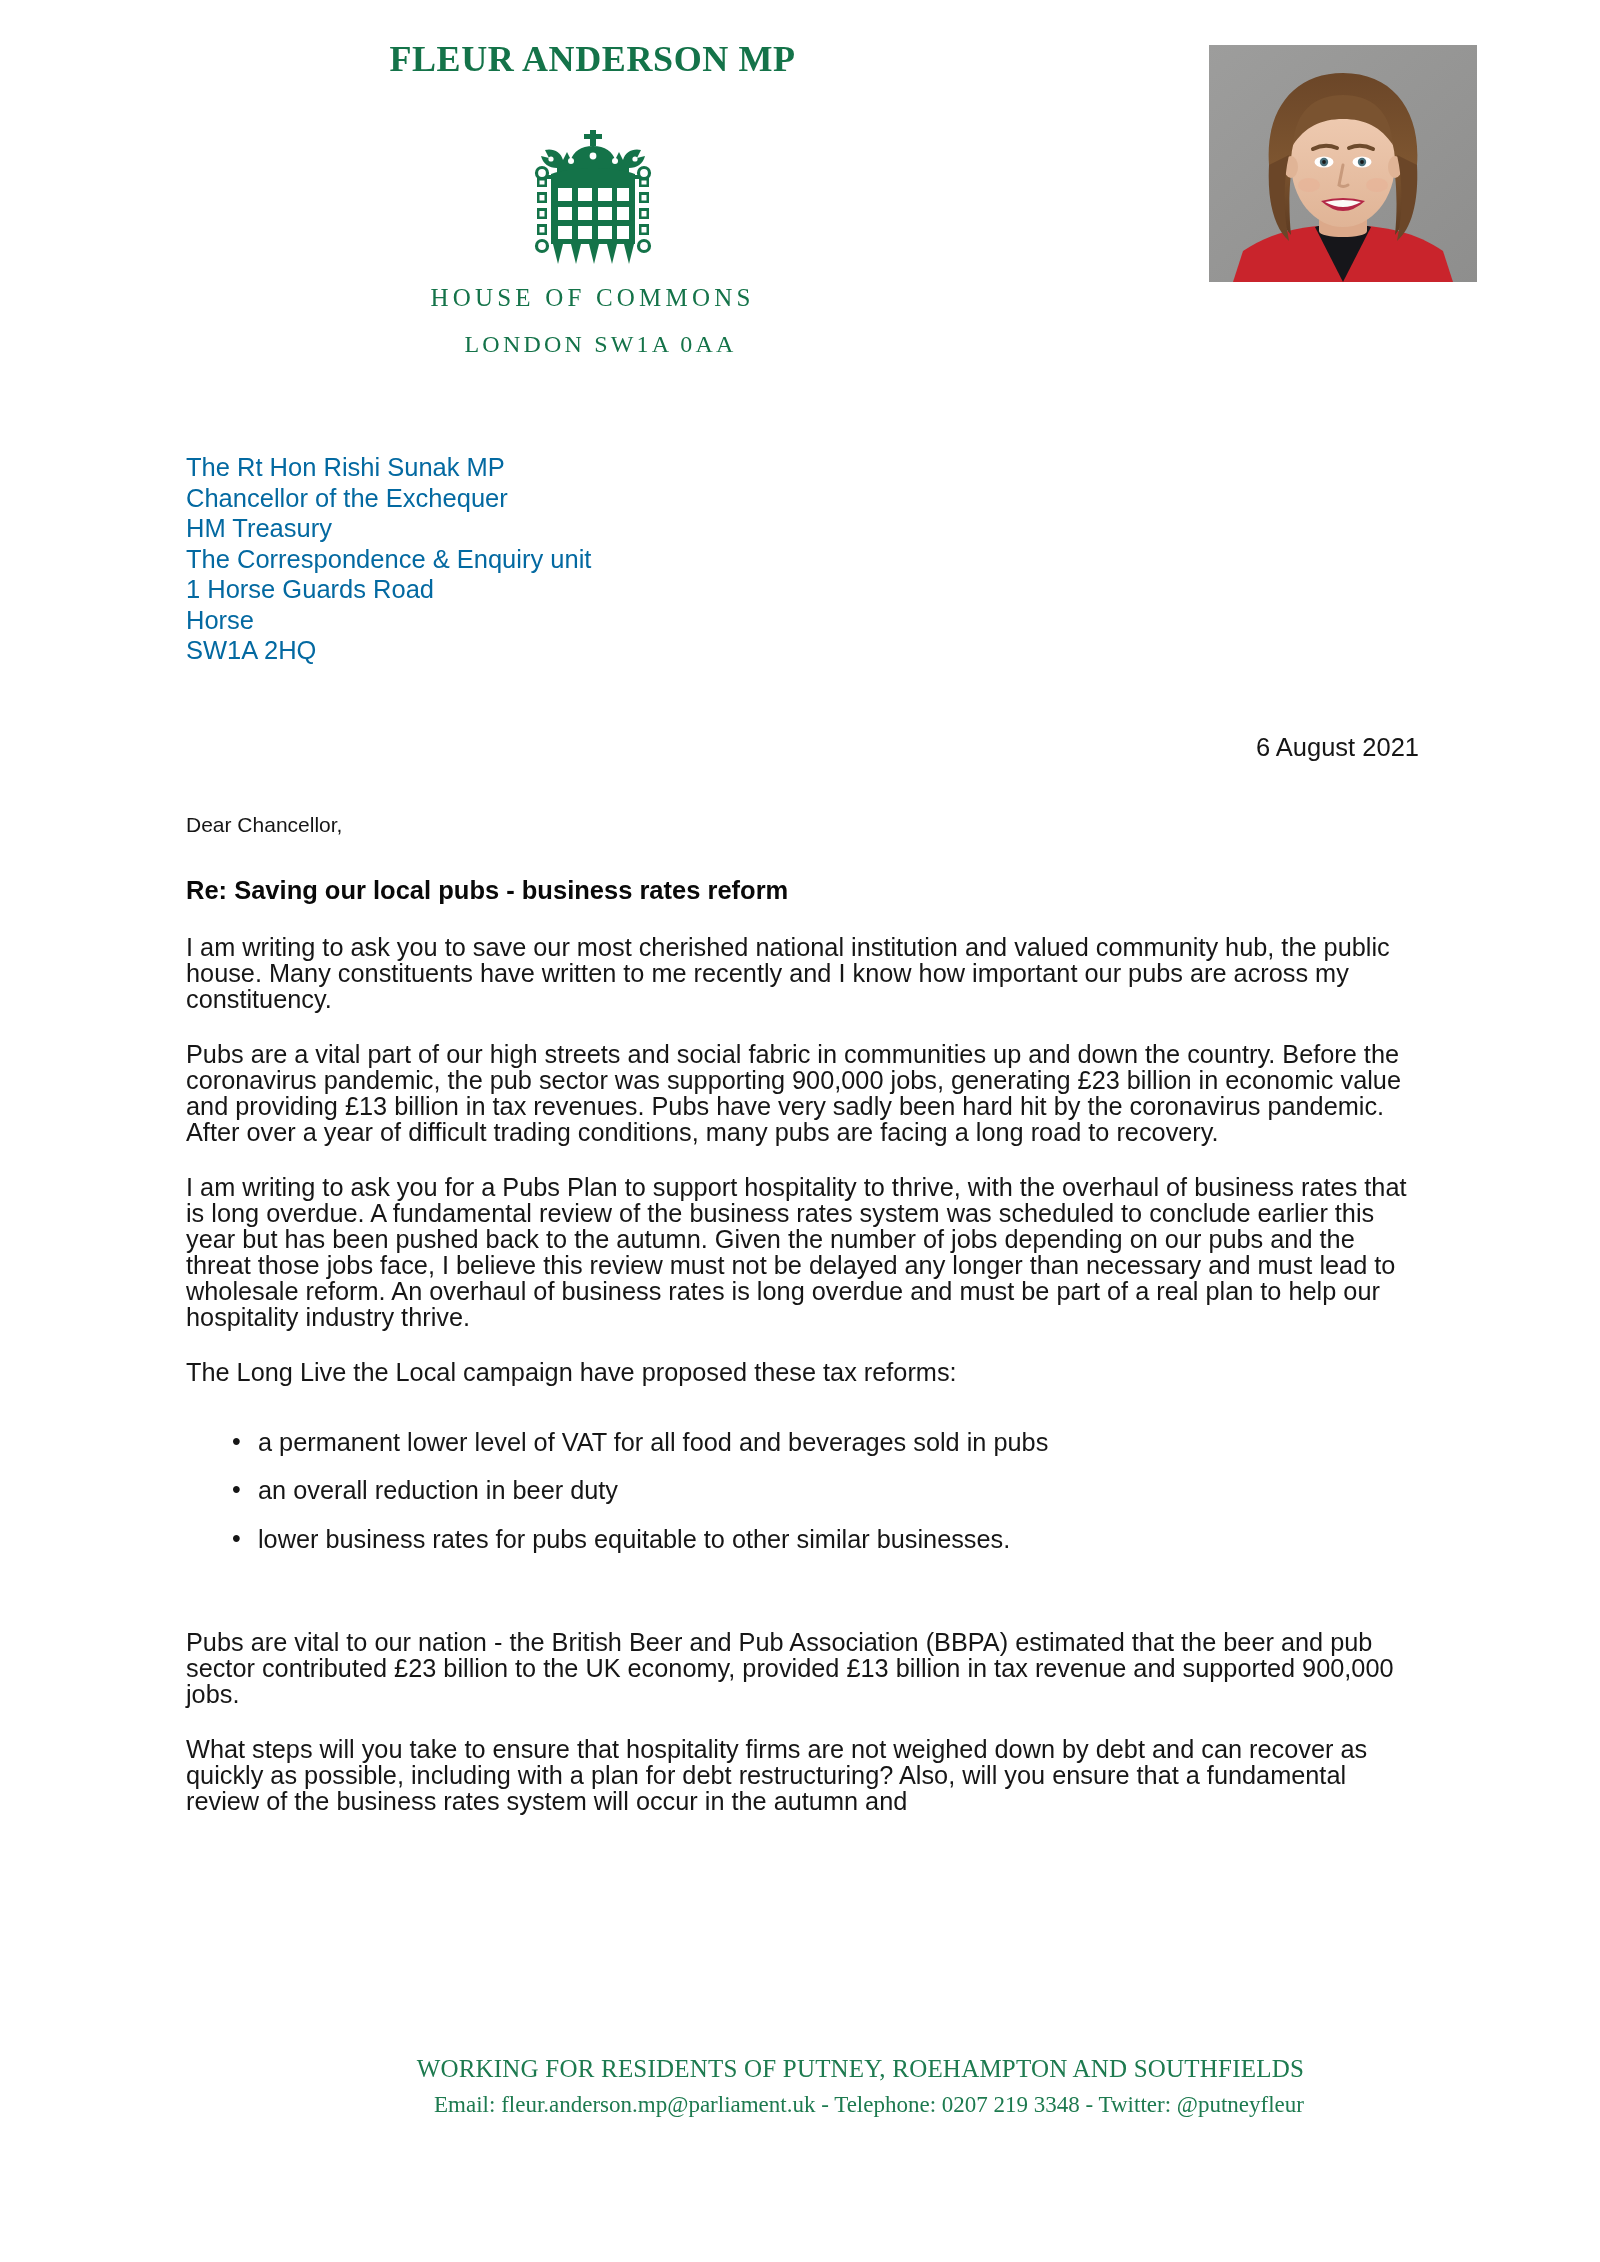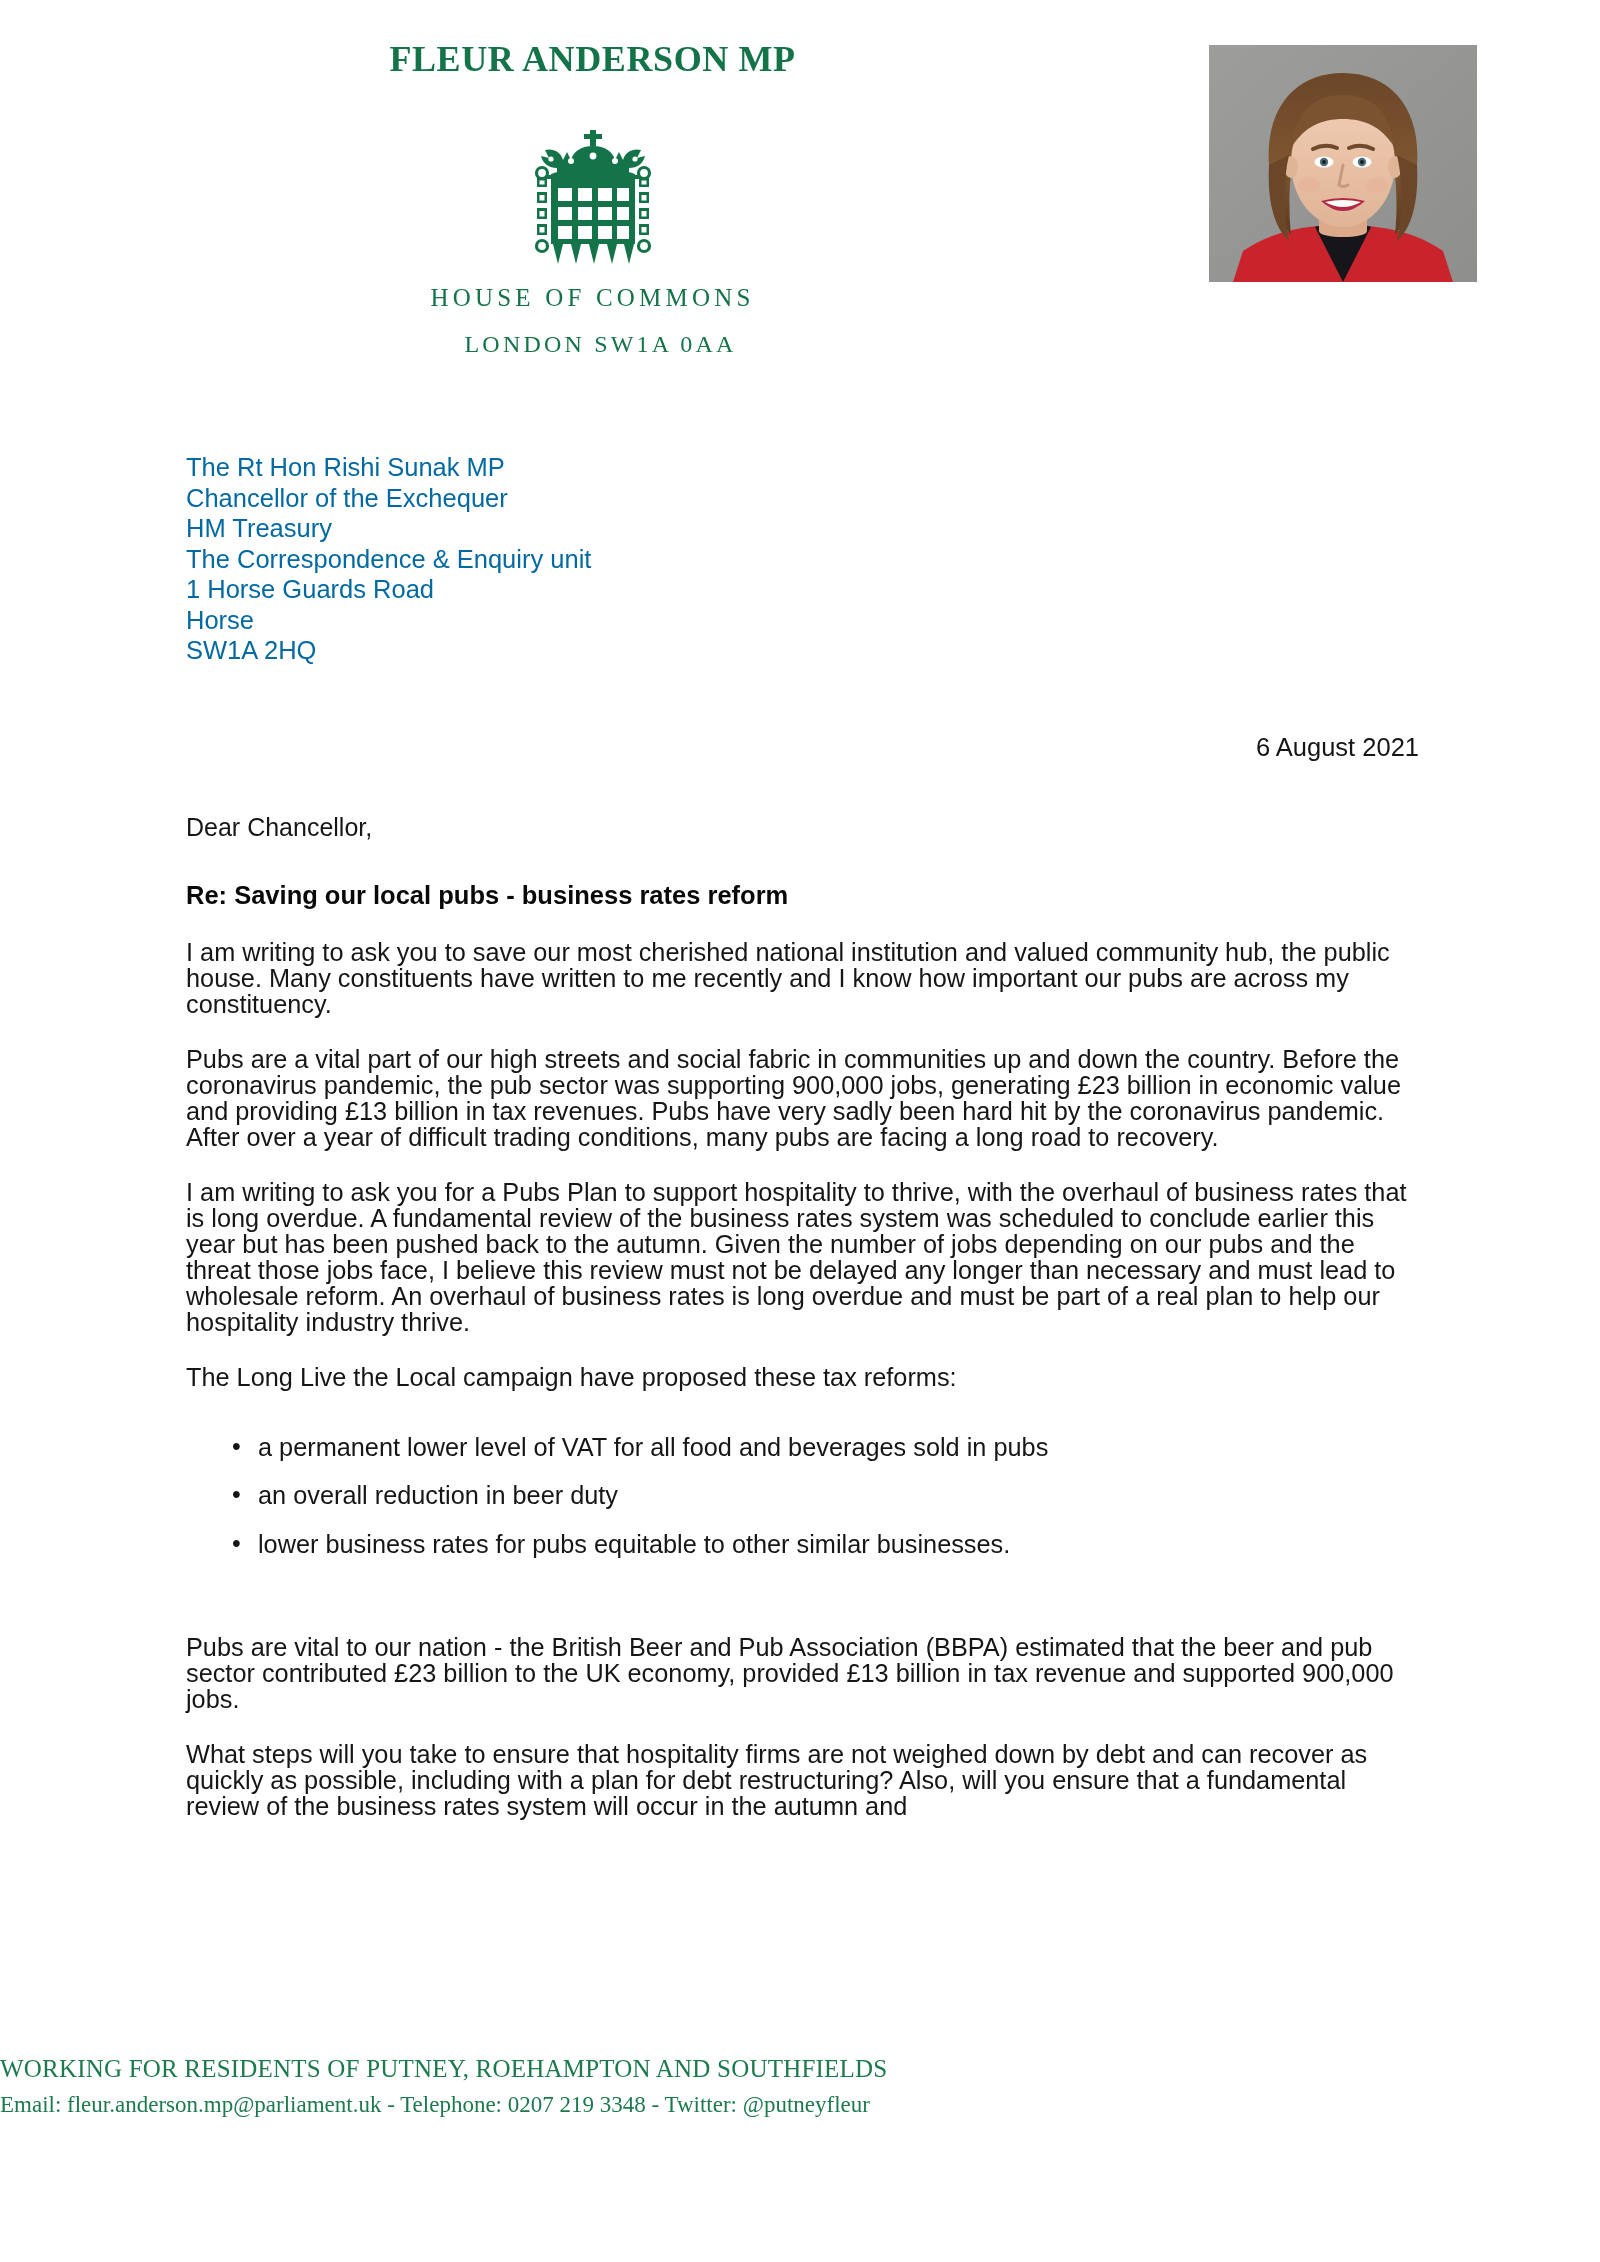--- a/index.html
+++ b/index.html
@@ -97,21 +97,21 @@
   .addr-block div { white-space: pre; }
 
   .date-line {
     text-align: right;
     font-size: 25.5px;
     margin-top: 67px;
     padding-right: 2px;
     color: #161616;
   }
   .salutation {
-    font-size: 25px;
+    font-size: 21px;
     margin-top: 51px;
     color: #161616;
   }
   .subject {
     font-size: 25.5px;
     font-weight: bold;
     margin-top: 39px;
     color: #090909;
   }
   p.para {
@@ -143,21 +143,21 @@
     line-height: 30.6px;
   }
   .gap-after-list { height: 28px; }
 
   
   .footer {
     position: absolute;
     left: 0;
     top: 2055px;
     width: 1304px;
-    text-align: left;
+    text-align: right;
     font-family: "Liberation Serif", serif;
     color: #1d7a4f;
   }
   .footer-line1 {
     font-size: 25px;
     letter-spacing: 0.2px;
   }
   .footer-line2 {
     font-size: 23px;
     margin-top: 9px;

